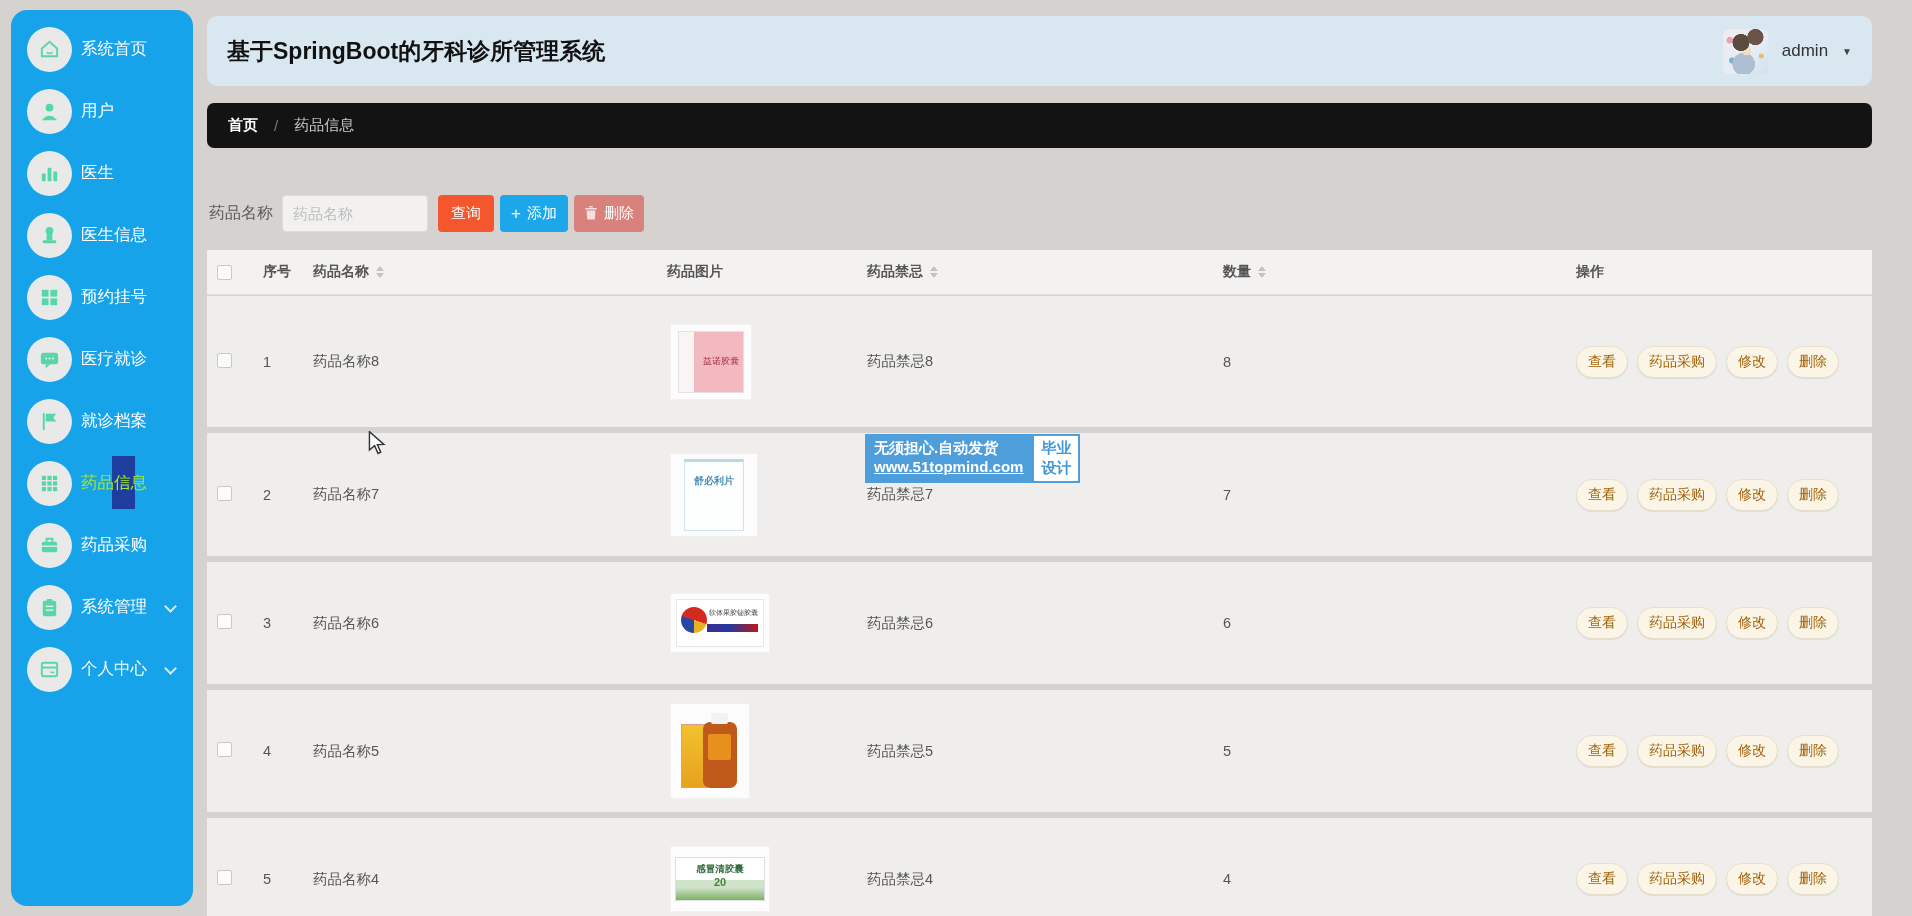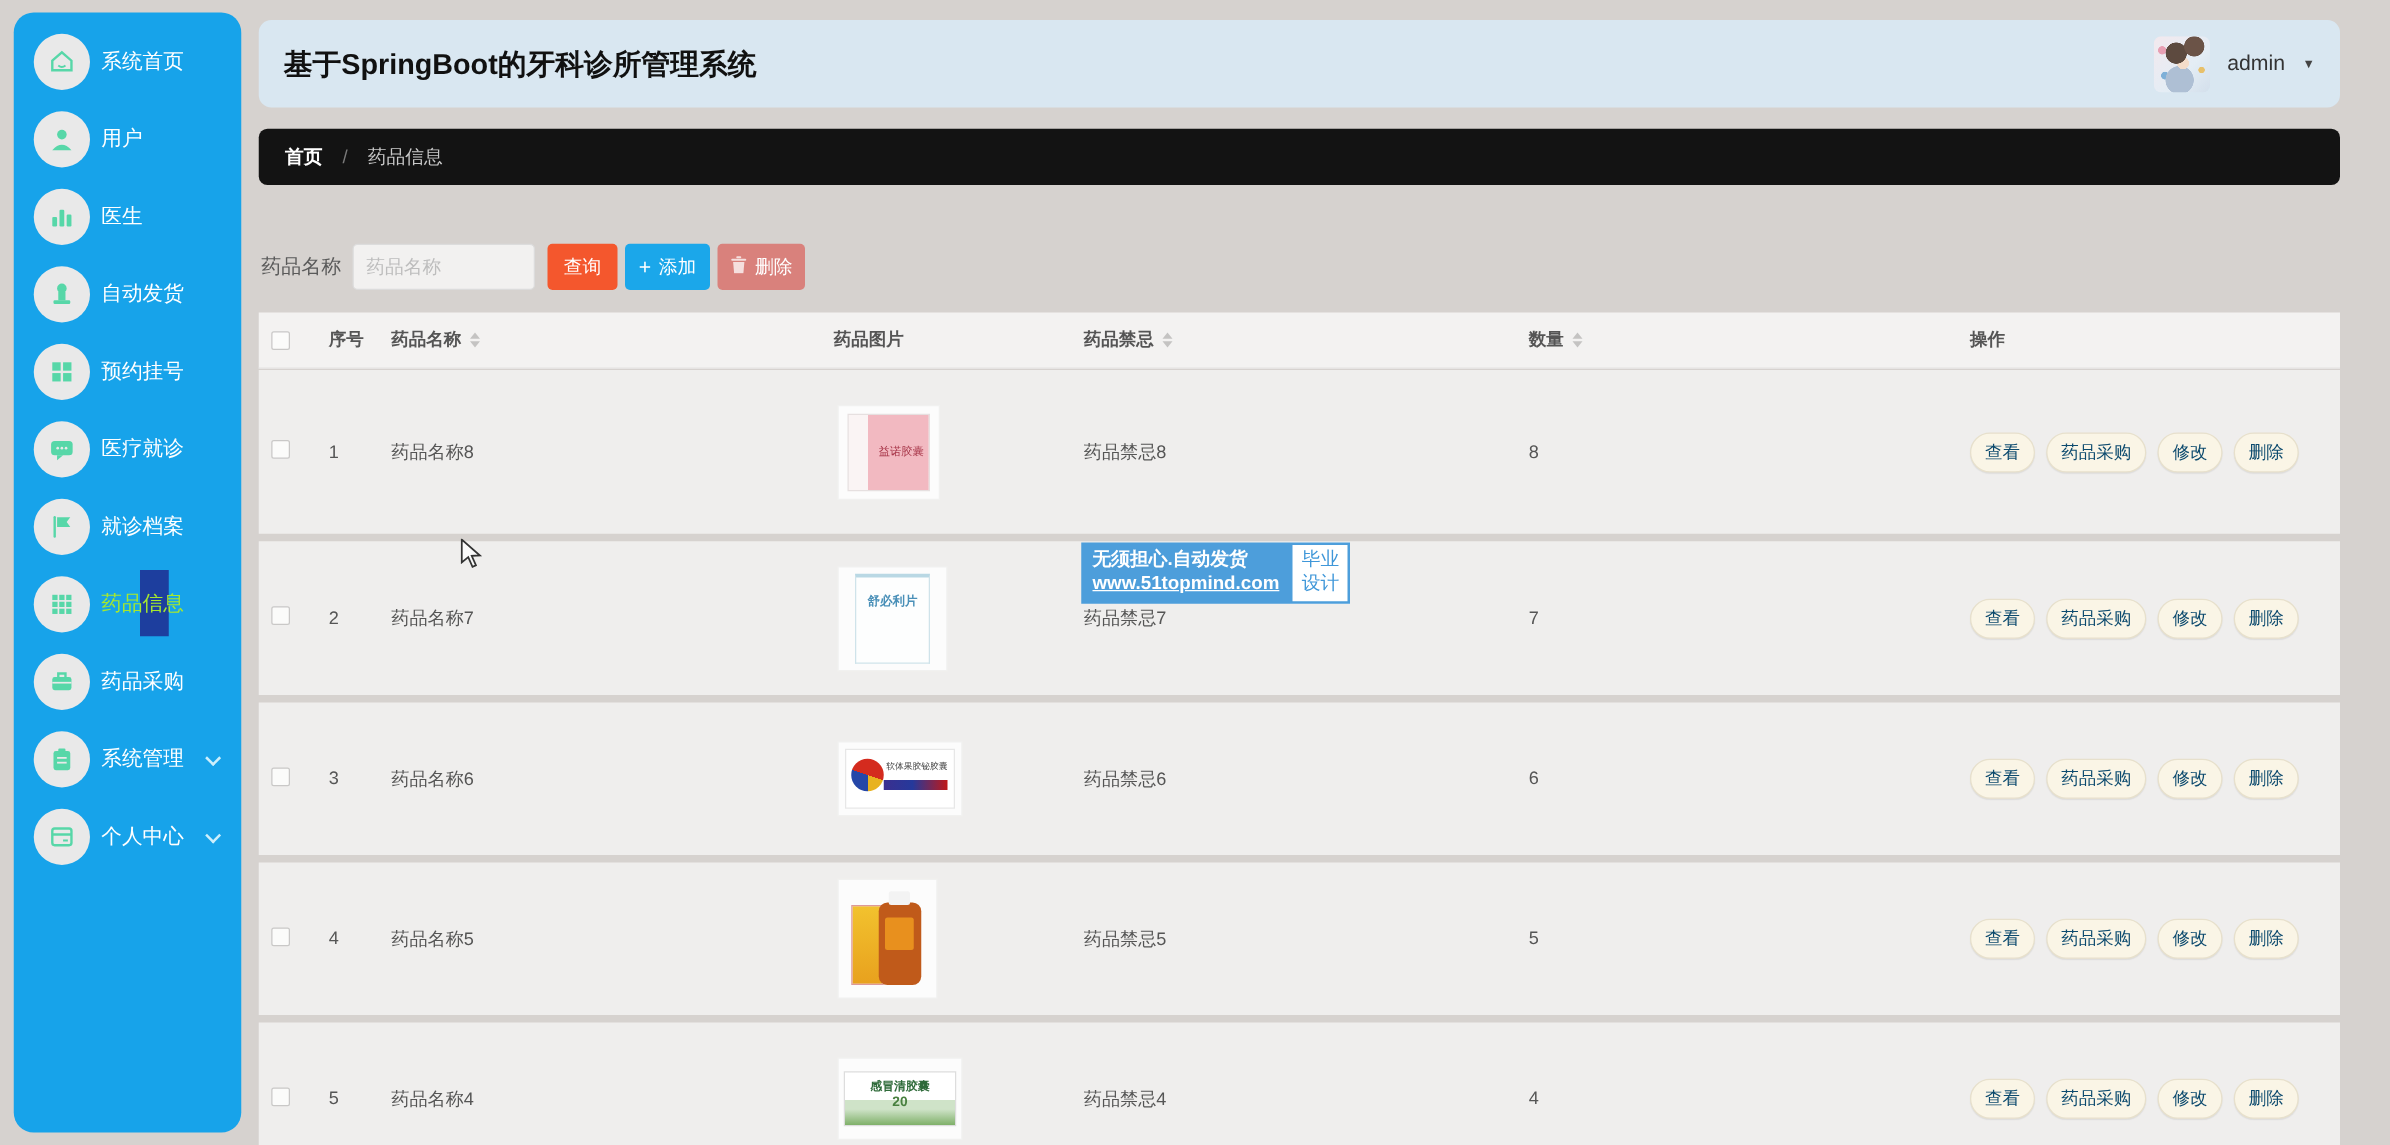--- a/index.html
+++ b/index.html
@@ -109,21 +109,21 @@
   .r2 { top:433px; height:123px; }
   .r3 { top:562px; height:122px; }
   .r4 { top:690px; height:122px; }
   .r5 { top:818px; height:122px; }
   .cb { width:15px; height:15px; appearance:none; background:#FBFBFA; border:1px solid #C9C8C7;
         border-radius:2px; cursor:pointer; }
   .actions { display:flex; gap:9px; }
   .abtn {
     background:#FAF5E6; border:1px solid #E7E0CC; border-radius:16px;
     box-shadow:0 1px 1px rgba(0,0,0,.08);
-    padding:6px 11px; font-size:14px; color:#0c4a6e; cursor:pointer;
+    padding:6px 11px; font-size:14px; color:#a16207; cursor:pointer;
     font-family:"Liberation Sans", sans-serif; white-space:nowrap;
   }
   
   .ph { background:#FCFCFC; box-shadow:0 0 0 1px #F1F1F0; display:flex; align-items:center;
         justify-content:center; margin-left:4px; }
   .ph1 { width:80px; height:74px; }
   .ph1-in { width:66px; height:62px; border:1px solid #E6E0E0;
             background:linear-gradient(90deg,#FAF4F4 0 24%,#F2B9C1 24%);
             display:flex; align-items:center; justify-content:center;
             padding-left:20px; font-size:9px; font-weight:normal; color:#A8374A; }
@@ -152,22 +152,22 @@
   .ph5-in { width:90px; height:44px; border:1px solid #DDD; text-align:center;
             background:linear-gradient(180deg,#FFFFFF 0 52%,#CFE3C8 52% 70%,#7FB069 100%);
             font-size:9.5px; font-weight:bold; color:#2F6B3A; padding-top:5px; }
   .ph5-in .num { font-size:11px; color:#48803F; }
   
   .watermark { position:absolute; left:865px; top:434px; display:flex; z-index:5; }
   .wm-blue { background:#4D9EDB; color:#FFF; padding:5px 9px 6px; font-size:15px; font-weight:bold;
              line-height:1.25; white-space:nowrap; }
   .wm-blue .u { text-decoration:underline; }
   .wm-badge { background:#FFF; border:2px solid #4D9EDB; color:#3F97D9; font-size:15px;
-              font-weight:normal; line-height:1.25; padding:3px 7px; display:flex; flex-direction:column;
-              justify-content:flex-start; }
+              font-weight:bold; line-height:1.25; padding:3px 7px; display:flex; flex-direction:column;
+              justify-content:space-between; }
   
   .cursor { position:absolute; left:367px; top:431px; z-index:9; }
 </style>
 </head>
 <body>
 
 <nav class="sidebar">
 
   <div class="nav-item">
     <span class="nav-ic">
@@ -201,21 +201,21 @@
   </div>
 
   <div class="nav-item">
     <span class="nav-ic">
       <svg viewBox="0 0 24 24" fill="#57D7A8">
           <circle cx="12" cy="7" r="4"></circle>
           <rect x="9" y="10" width="6" height="7"></rect>
           <rect x="5" y="17" width="14" height="3" rx="1"></rect>
         </svg>
     </span>
-    <span class="nav-label">自动发货</span>
+    <span class="nav-label">医生信息</span>
   </div>
 
   <div class="nav-item">
     <span class="nav-ic">
       <svg viewBox="0 0 24 24" fill="#57D7A8">
           <rect x="4" y="4" width="7" height="7"></rect>
           <rect x="13" y="4" width="7" height="7"></rect>
           <rect x="4" y="13" width="7" height="7"></rect>
           <rect x="13" y="13" width="7" height="7"></rect>
         </svg>

